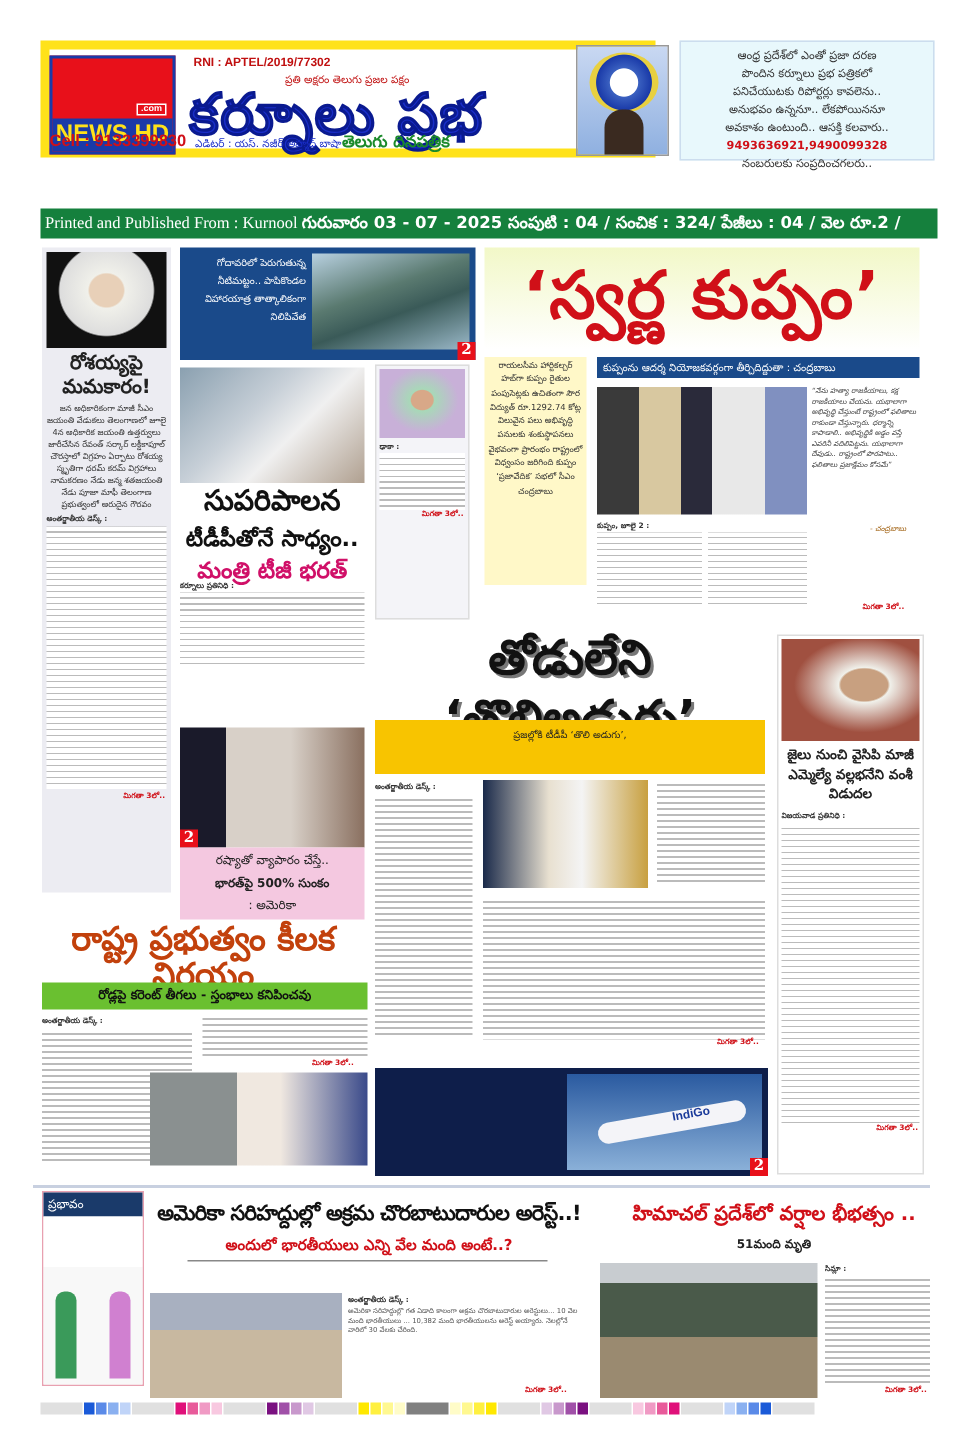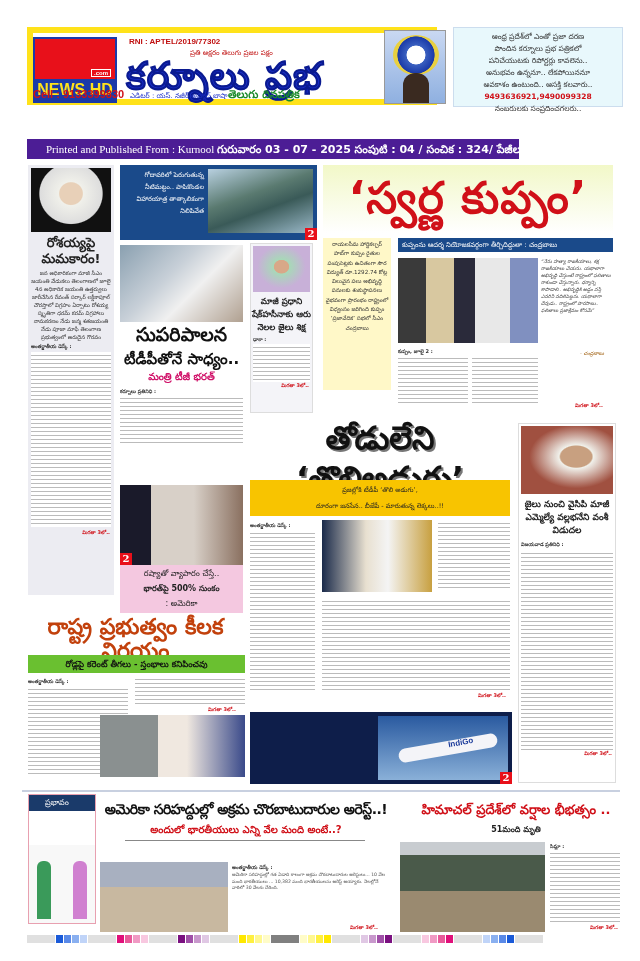--- a/index.html
+++ b/index.html
@@ -14,21 +14,21 @@
 .rni{left:129px;top:37px;font:bold 8px "Liberation Sans",sans-serif;color:#c01010}
 .tag{left:190px;top:49px;font:7px "DejaVu Sans",sans-serif;color:#c01010}
 .title{left:126px;top:54px;font:bold 38px/44px "DejaVu Sans",sans-serif;color:#1a2ec8;-webkit-text-stroke:1px #0a1a90;letter-spacing:1px}
 .editor{left:130px;top:92px;font:7px "DejaVu Sans",sans-serif;color:#1a2ec8}
 .daily{left:228px;top:88px;font:bold 11px "DejaVu Sans",sans-serif;color:#1a8a2a}
 .photo-box{left:384px;top:30px;width:62px;height:74px;background:linear-gradient(#c9d8f2,#8fb0e0);border:1px solid #999}
 .seal{position:absolute;left:8px;top:4px;width:46px;height:40px;border-radius:50%;background:radial-gradient(circle,#fff 30%,#3a60c0 32%,#1a3aa8 60%,#e8d040 62%);}
 .man{position:absolute;left:18px;top:42px;width:26px;height:30px;border-radius:12px 12px 0 0;background:#3a2a20}
 .ad{left:453px;top:27px;width:170px;height:80px;background:#e8f8fc;border:1px solid #cde;padding:3px 2px;text-align:center;font:7.5px/12px "DejaVu Sans",sans-serif;color:#333}
 .ad .ph{color:#d01018;font-weight:bold}
-.redbar{left:27px;top:139px;width:492px;height:20px;background:#4c1d95;color:#fff;font:11px/20px "Liberation Serif",serif;padding-left:19px;white-space:nowrap}
+.redbar{left:27px;top:139px;width:598px;height:20px;background:#15803d;color:#fff;font:11px/20px "Liberation Serif",serif;padding-left:3px;white-space:nowrap}
 .redbar b{font:bold 11px "DejaVu Sans",sans-serif}
 .card{background:#ececf2}
 .h-te{font-family:"DejaVu Sans",sans-serif;font-weight:bold;text-align:center}
 .pg2{position:absolute;right:0;bottom:0;width:12px;height:12px;background:#e8101a;color:#fff;font:bold 10px/12px "DejaVu Serif",serif;text-align:center}
 .ctd{font:bold 5px "DejaVu Sans",sans-serif;color:#333}
 .ctd i{color:#d01018;font-style:normal}
 .gline{background:repeating-linear-gradient(#fff 0 3px,#bbb 3px 4px)}
 .swatch{position:absolute;top:935px;height:8px}
 </style>
 </head>
@@ -75,27 +75,26 @@
 
 <div class="abs" style="left:120px;top:165px;width:197px;height:75px;background:#1a4a8a;">
   <div style="position:absolute;left:4px;top:4px;width:80px;color:#fff;font:6.5px/12px 'DejaVu Sans',sans-serif;text-align:right">గోదావరిలో పెరుగుతున్న నీటిమట్టం.. పాపికొండల విహారయాత్ర తాత్కాలికంగా నిలిపివేత</div>
   <div style="position:absolute;right:4px;top:4px;width:105px;height:64px;background:linear-gradient(160deg,#b8d0e0 0%,#5a7a70 40%,#3a5a58 60%,#9ab8c8 100%)"></div>
   <span class="pg2">2</span>
 </div>
 
 <div class="abs" style="left:120px;top:245px;width:123px;height:77px;background:linear-gradient(135deg,#8aa0b0,#c8d0d8 40%,#f0f0f0 60%,#b0a090)"></div>
 <div class="abs h-te" style="left:120px;top:323px;width:123px;font-size:19px;line-height:22px;color:#111">సుపరిపాలన</div>
 <div class="abs h-te" style="left:118px;top:350px;width:127px;font-size:15px;line-height:18px;color:#111">టీడీపీతోనే సాధ్యం..</div>
-<div class="abs h-te" style="left:120px;top:371px;width:123px;font-size:10px;color:#d01068">మంత్రి టీజీ భరత్</div>
+<div class="abs h-te" style="left:120px;top:371px;width:123px;font-size:15px;color:#d01068">మంత్రి టీజీ భరత్</div>
 <div class="abs ctd" style="left:120px;top:388px">కర్నూలు ప్రతినిధి :</div>
 <div class="abs gline" style="left:120px;top:395px;width:123px;height:48px"></div>
 
 <div class="abs card" style="left:250px;top:243px;width:63px;height:170px;background:#f4f4f8;border:1px solid #ddd">
   <div style="margin:2px;height:46px;background:radial-gradient(ellipse at 50% 45%,#d8a888 18%,#a8d8b8 20%,#c8b0d8 60%)"></div>
-  <div class="h-te" style="font-size:8.5px;line-height:13px;padding:1px">మాజీ ప్రధాని షేక్‌హసీనాకు ఆరు నెలల జైలు శిక్ష</div>
   <div class="ctd" style="padding:1px 2px">ఢాకా :</div>
   <div class="gline" style="margin:0 2px;height:38px"></div>
   <div class="ctd" style="text-align:right;padding-right:3px"><i>మిగతా 3లో..</i></div>
 </div>
 
 <div class="abs" style="left:323px;top:165px;width:290px;height:68px;background:linear-gradient(#f2f8c8,#fff)">
   <div class="h-te" style="font:bold 44px/66px 'DejaVu Sans',sans-serif;color:#d01018;letter-spacing:1px">‘స్వర్ణ కుప్పం’</div>
 </div>
 <div class="abs" style="left:323px;top:238px;width:68px;height:152px;background:#fff8c8;text-align:center;font:5.6px/9.3px 'DejaVu Sans',sans-serif;color:#333;padding:2px">రాయలసీమ హార్టికల్చర్ హబ్‌గా కుప్పం రైతుల పంపుసెట్లకు ఉచితంగా సౌర విద్యుత్ రూ.1292.74 కోట్ల విలువైన పలు అభివృద్ధి పనులకు శంకుస్థాపనలు వైభవంగా ప్రారంభం రాష్ట్రంలో విధ్వంసం జరిగింది కుప్పం ‘ప్రజావేదిక’ సభలో సీఎం చంద్రబాబు</div>
 <div class="abs" style="left:398px;top:238px;width:215px;height:14px;background:#1a4a8a;color:#fff;font:6.8px/14px 'DejaVu Sans',sans-serif;padding-left:4px;white-space:nowrap;overflow:hidden">కుప్పంను ఆదర్శ నియోజకవర్గంగా తీర్చిదిద్దుతా : చంద్రబాబు</div>
@@ -103,21 +102,20 @@
 <div class="abs" style="left:541px;top:258px;width:72px;height:95px;font:italic 4.8px/7px 'DejaVu Sans',sans-serif;color:#444">“నేను హత్యా రాజకీయాలు, కక్ష రాజకీయాలు చేయను. యథాలాగా అభివృద్ధి చేస్తుంటే రాష్ట్రంలో ఫలితాలు రాకుండా చేస్తున్నారు. ధర్మాన్ని కాపాడాలి.. అభివృద్ధికి అడ్డం వస్తే ఎవరినీ వదిలిపెట్టను. యథాలాగా దేవుడు.. రాష్ట్రంలో పొరపాటు.. ఫలితాలు ప్రజాక్షేమం కోసమే”</div>
 <div class="abs" style="left:580px;top:350px;font:italic 5px 'DejaVu Sans',sans-serif;color:#a06010">- చంద్రబాబు</div>
 <div class="abs ctd" style="left:398px;top:348px">కుప్పం, జూలై 2 :</div>
 <div class="abs gline" style="left:398px;top:355px;width:70px;height:50px"></div>
 <div class="abs gline" style="left:472px;top:355px;width:66px;height:50px"></div>
 <div class="abs ctd" style="left:575px;top:402px"><i>మిగతా 3లో..</i></div>
 
 <div class="abs h-te" style="left:250px;top:418px;width:260px;font:bold 32px/40px 'DejaVu Sans',sans-serif;color:#111;text-shadow:2px 2px 0 #777">తోడులేని ‘తొలిఅడుగు’</div>
 <div class="abs" style="left:250px;top:480px;width:260px;height:36px;background:#f8c400;text-align:center;font:6.5px/16px 'DejaVu Sans',sans-serif;color:#222;padding-top:2px">
   <div>ప్రజల్లోకి టీడీపీ ‘తొలి అడుగు’,</div>
-  <div>దూరంగా జనసేన.. బీజేపీ - మారుతున్న లెక్కలు..!!</div>
 </div>
 <div class="abs ctd" style="left:250px;top:522px">అంతర్జాతీయ డెస్క్ :</div>
 <div class="abs gline" style="left:250px;top:530px;width:65px;height:160px"></div>
 <div class="abs" style="left:322px;top:520px;width:110px;height:72px;background:linear-gradient(90deg,#1a2a4a,#e8e0d0 40%,#f4f4f4 60%,#c8a040)"></div>
 <div class="abs gline" style="left:438px;top:520px;width:72px;height:70px"></div>
 <div class="abs gline" style="left:322px;top:598px;width:188px;height:95px"></div>
 <div class="abs ctd" style="left:478px;top:692px"><i>మిగతా 3లో..</i></div>
 
 <div class="abs" style="left:518px;top:423px;width:98px;height:360px;background:#fff;border:1px solid #ddd">
   <div style="margin:2px;height:68px;background:radial-gradient(ellipse at 60% 45%,#c8a080 20%,#f0f0ea 22%,#a05040 60%)"></div>
@@ -148,21 +146,21 @@
   <div style="position:absolute;left:128px;top:4px;width:130px;height:64px;background:linear-gradient(#2a5aa0,#8ab0d8)">
     <div style="position:absolute;left:20px;top:25px;width:100px;height:14px;border-radius:7px;background:#f4f4f8;transform:rotate(-10deg)"></div>
     <div style="position:absolute;left:70px;top:22px;font:bold 8px 'Liberation Sans',sans-serif;color:#1a3a9a;transform:rotate(-10deg)">IndiGo</div>
   </div>
   <span class="pg2">2</span>
 </div>
 
 <div class="abs" style="left:22px;top:790px;width:598px;height:2px;background:#c8d0e0"></div>
 
 <div class="abs" style="left:28px;top:794px;width:68px;height:130px;border:1px solid #e8a0b0">
-  <div style="background:#1a3a6a;color:#fff;font:8px/16px 'DejaVu Sans',sans-serif;padding-left:16px">ప్రభావం</div>
+  <div style="background:#1a3a6a;color:#fff;font:8px/16px 'DejaVu Sans',sans-serif;padding-left:3px">ప్రభావం</div>
   <div style="height:112px;background:linear-gradient(#fff 0 30%,#f8f8f8 30%);position:relative">
     <div style="position:absolute;left:8px;top:50px;width:14px;height:58px;background:#3a9a5a;border-radius:6px 6px 0 0"></div>
     <div style="position:absolute;left:44px;top:50px;width:14px;height:58px;background:#d080d0;border-radius:6px 6px 0 0"></div>
   </div>
 </div>
 
 <div class="abs h-te" style="left:100px;top:798px;width:292px;font:bold 14px/22px 'DejaVu Sans',sans-serif;color:#111;white-space:nowrap;letter-spacing:-0.5px">అమెరికా సరిహద్దుల్లో అక్రమ చొరబాటుదారుల అరెస్ట్..!</div>
 <div class="abs h-te" style="left:100px;top:824px;width:292px;font-size:10px;color:#d01018">అందులో భారతీయులు ఎన్ని వేల మంది అంటే..?</div>
 <div class="abs" style="left:125px;top:840px;width:240px;height:1px;background:#888"></div>
 <div class="abs" style="left:100px;top:862px;width:128px;height:70px;background:linear-gradient(#a8b0c0 0 35%,#c8b8a0 35%)"></div>

